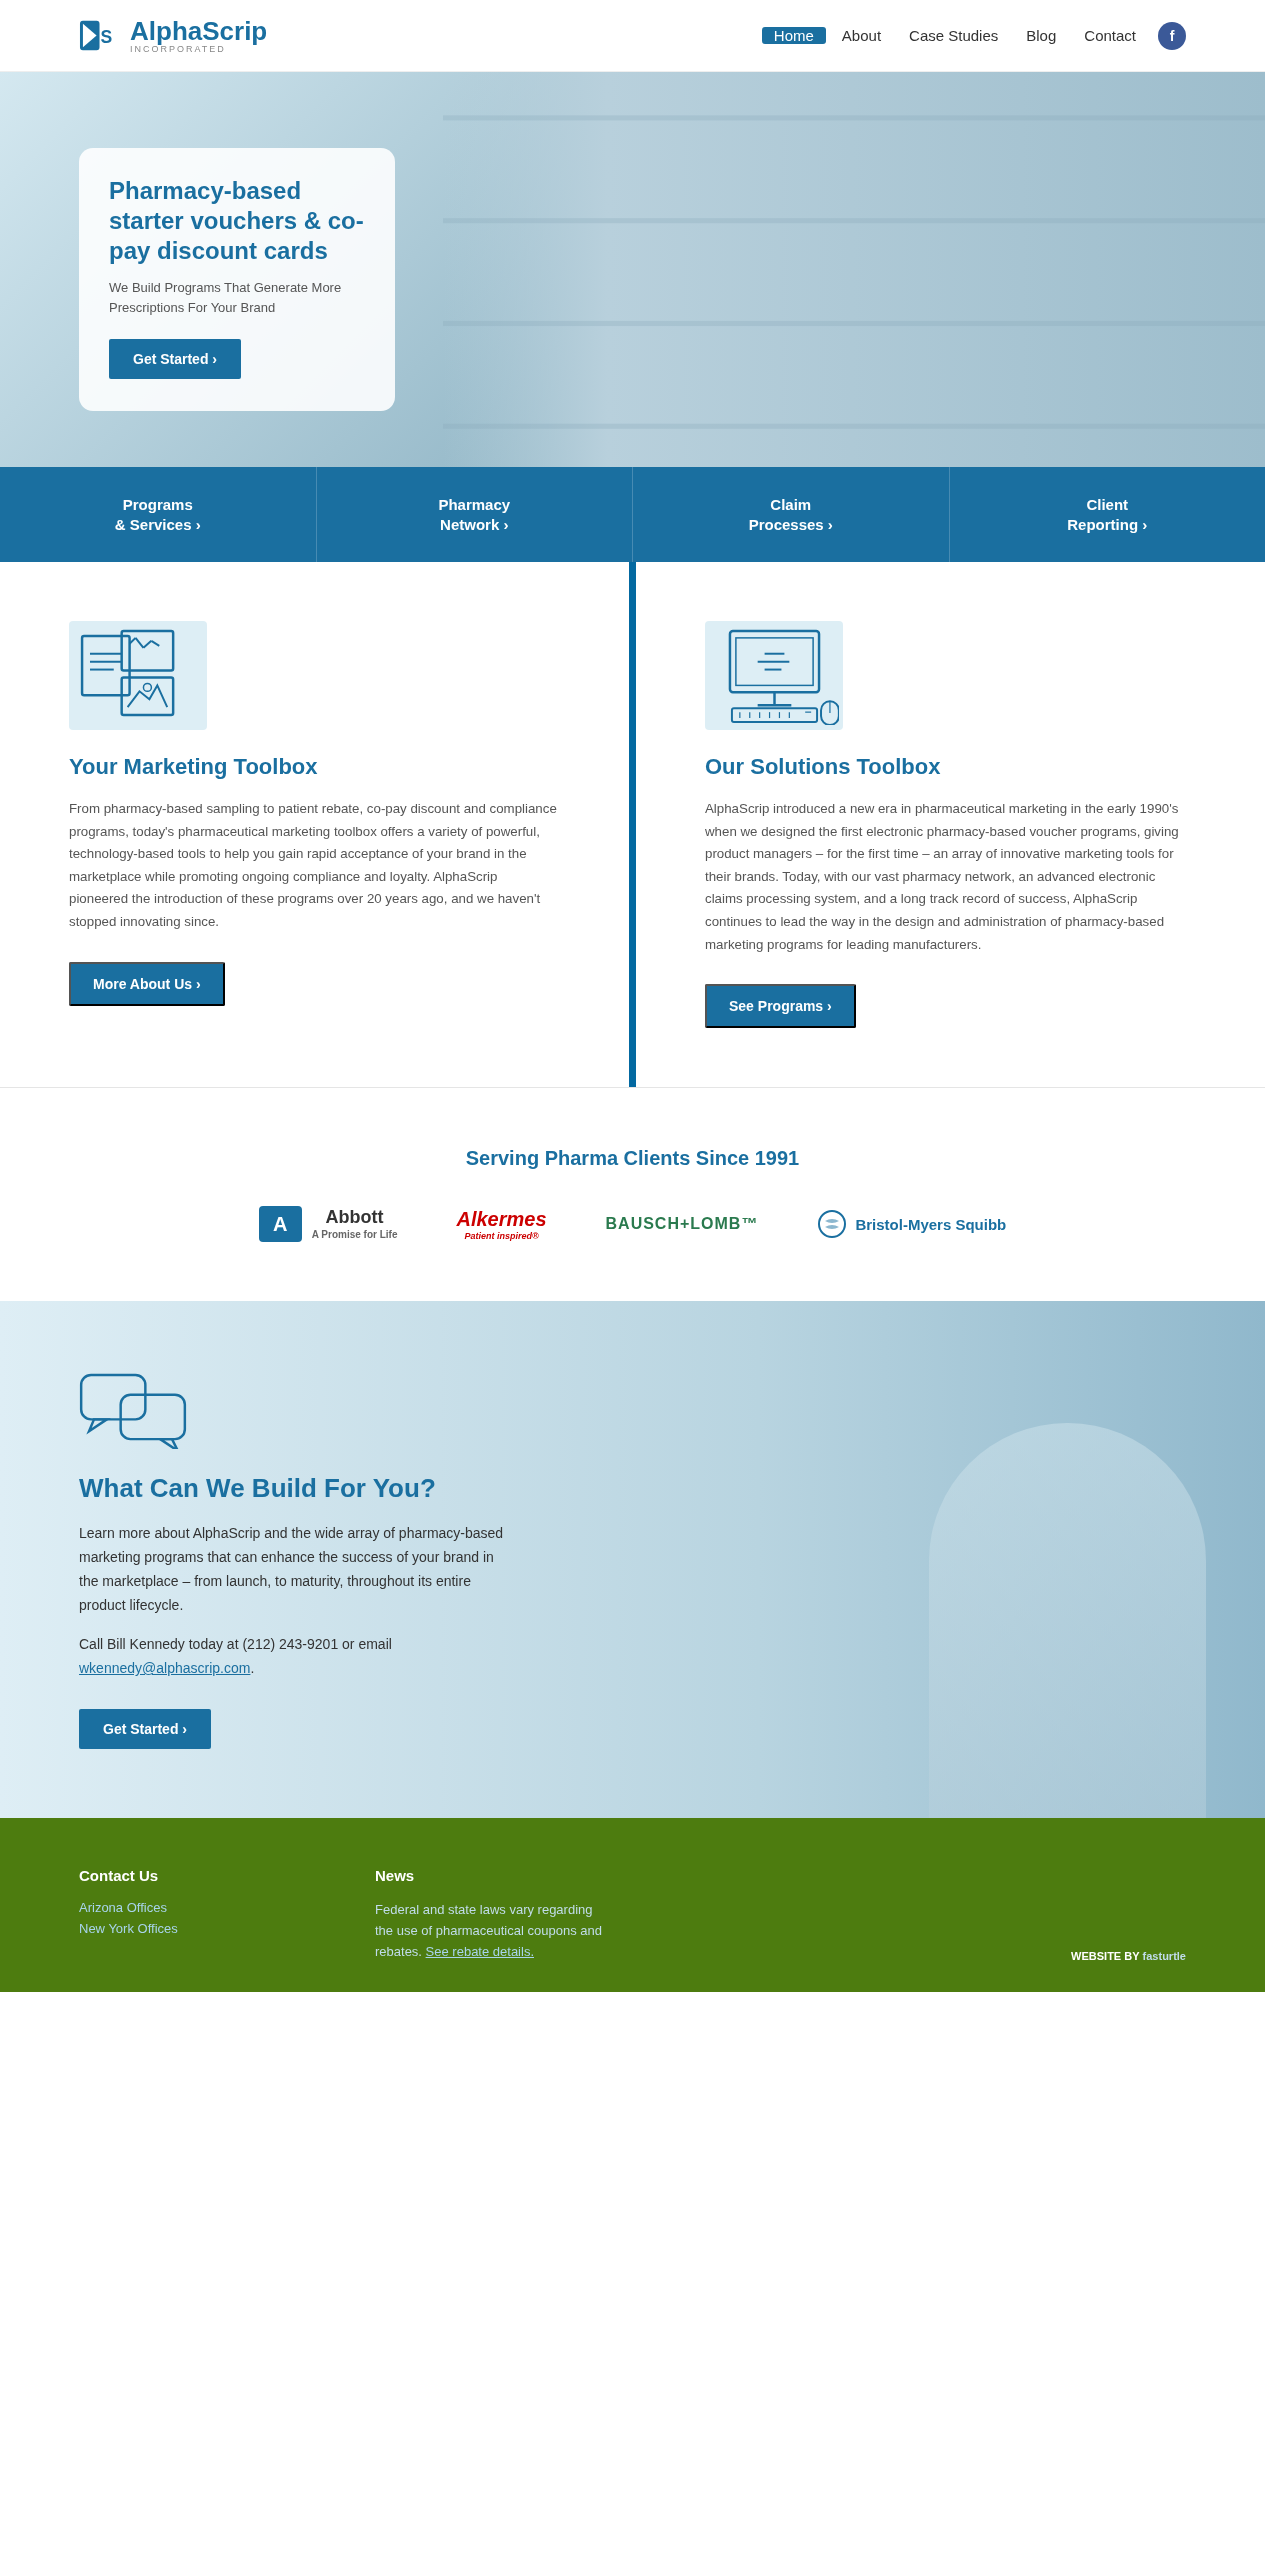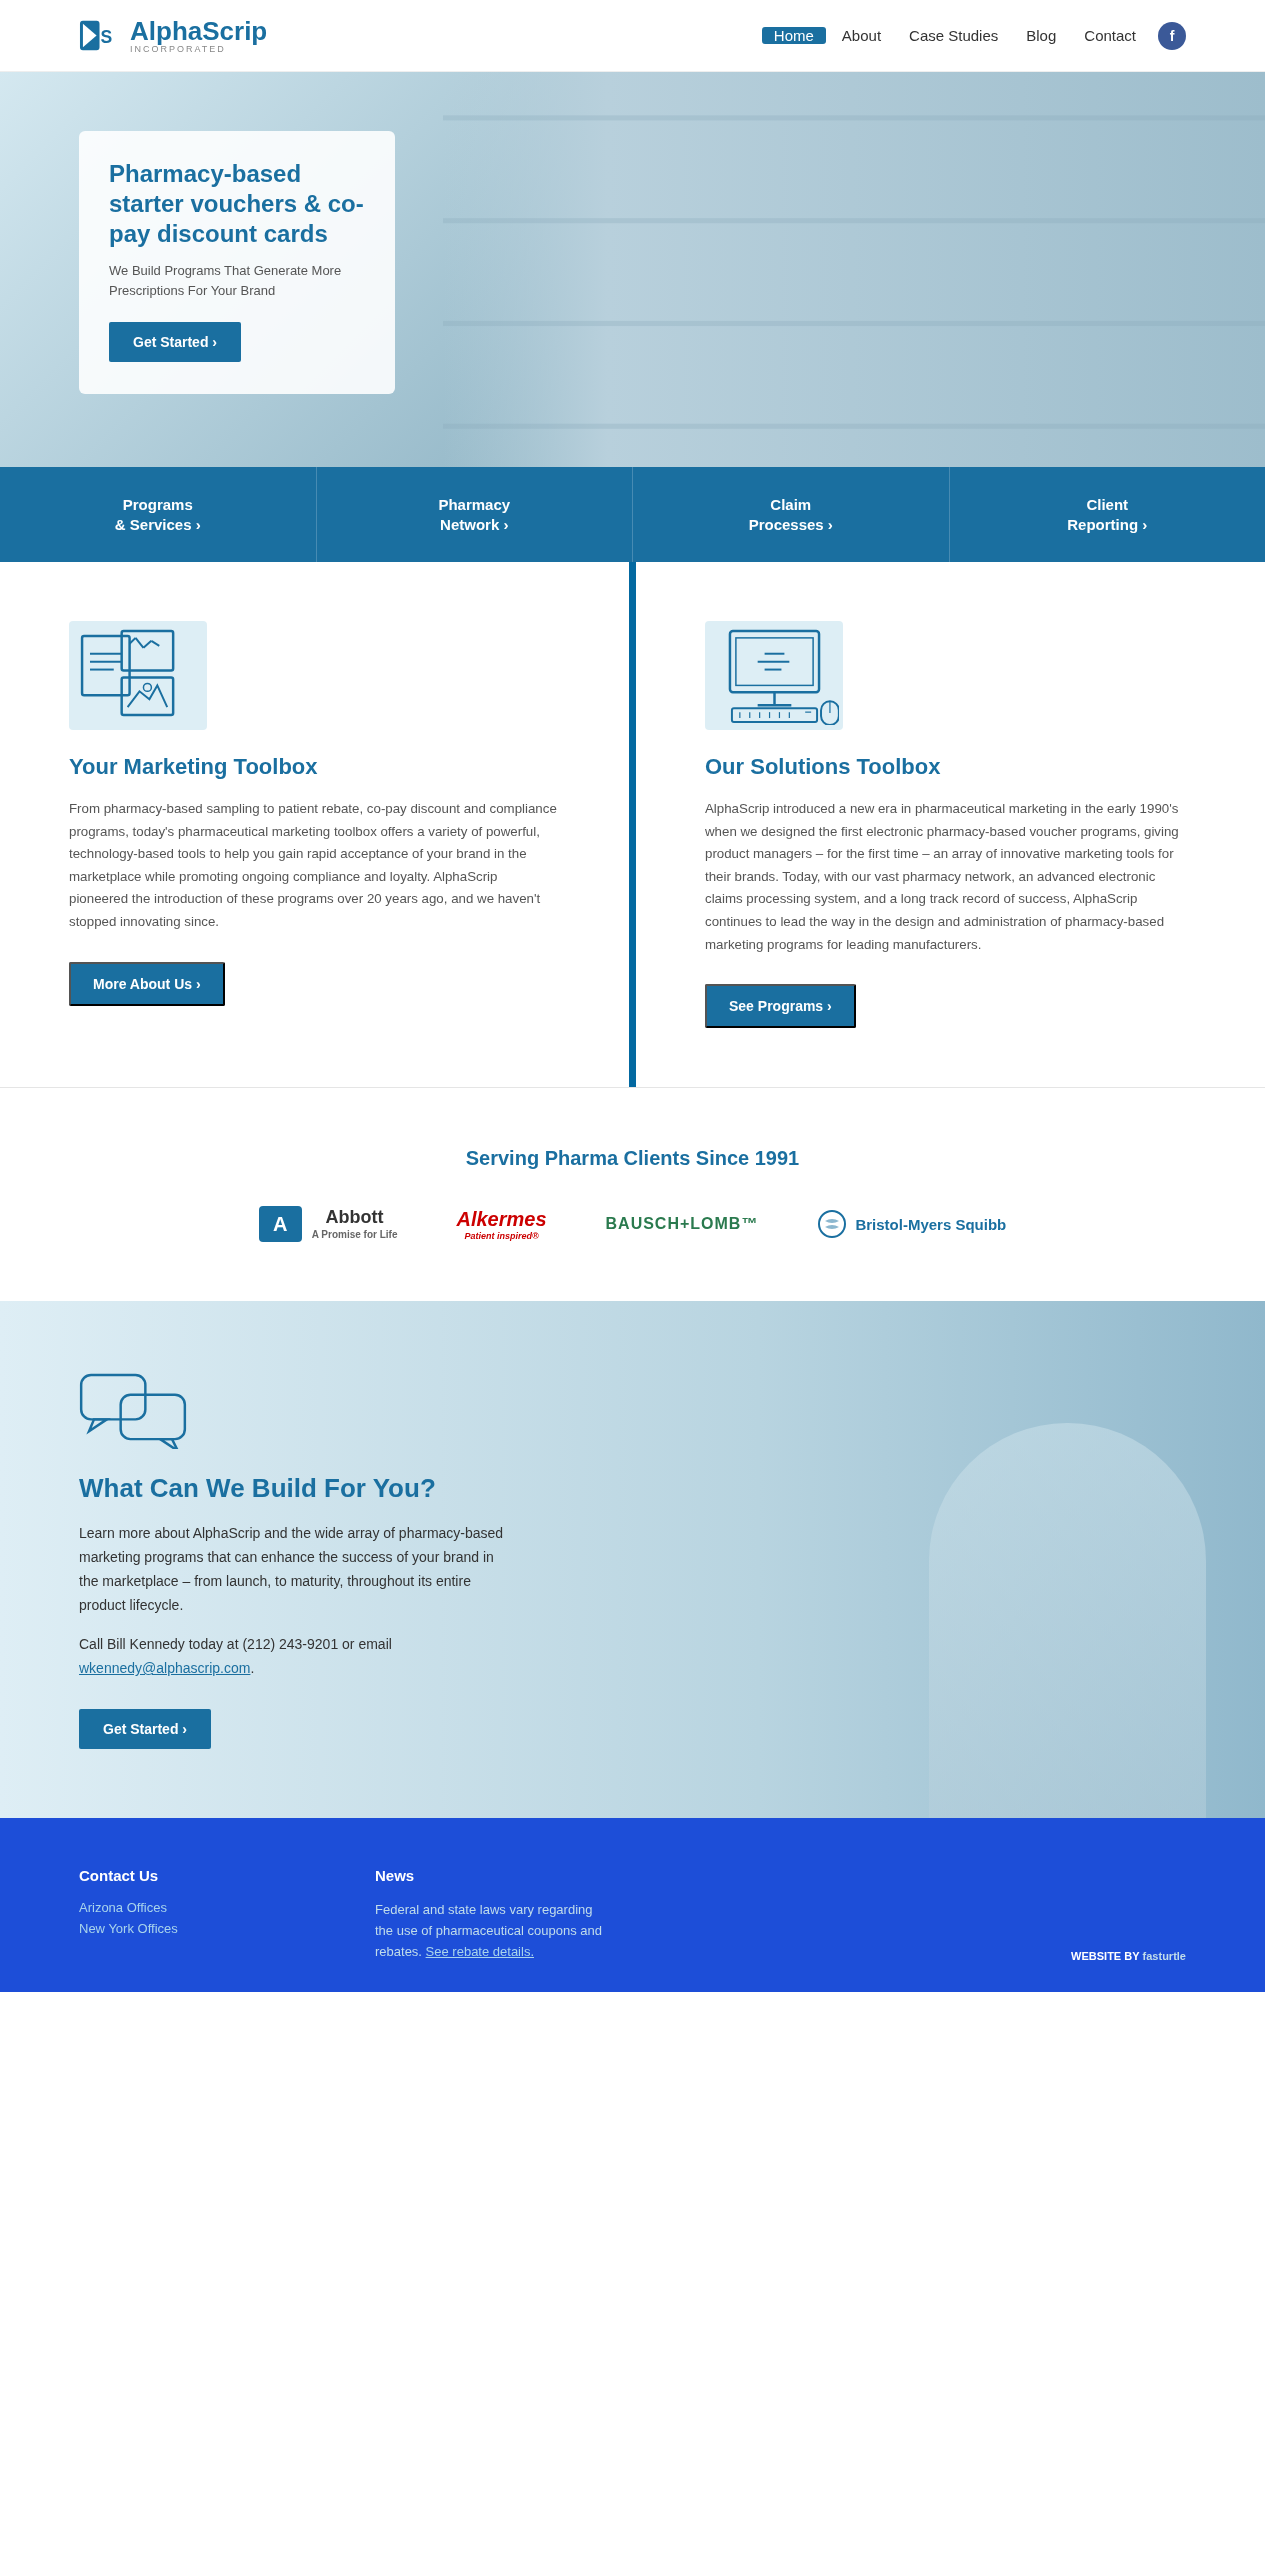--- a/index.html
+++ b/index.html
@@ -86,26 +86,26 @@
     .hero-shelves {
       position: absolute;
       right: 0;
       top: 0;
       width: 65%;
       height: 100%;
       background: linear-gradient(to right, transparent 0%, #b8d0dc 20%, #9dbdcc 100%);
     }
     .hero-content {
       position: absolute;
-      top: 59px;
+      top: 76px;
       left: 79px;
       background: rgba(255,255,255,0.88);
       padding: 28px 30px 32px;
       max-width: 316px;
-      border-radius: 6px;
+      border-radius: 14px;
     }
     .hero-title {
       font-size: 24px;
       font-weight: 900;
       color: #1a6fa0;
       line-height: 1.25;
       margin-bottom: 12px;
     }
     .hero-subtitle {
       font-size: 13px;
@@ -301,21 +301,21 @@
       bottom: 0;
       width: 277px;
       height: 395px;
       background: linear-gradient(to bottom, #d0e4ec 0%, #b8d0dc 100%);
       border-radius: 138px 138px 0 0;
       opacity: 0.5;
     }
 
     
     .footer {
-      background: #1d4ed8;
+      background: #4d7c0f;
       padding: 49px 79px 30px;
       display: flex;
       gap: 59px;
       justify-content: flex-start;
     }
     .footer-col {
       flex: 1;
       max-width: 237px;
     }
     .footer-title {

